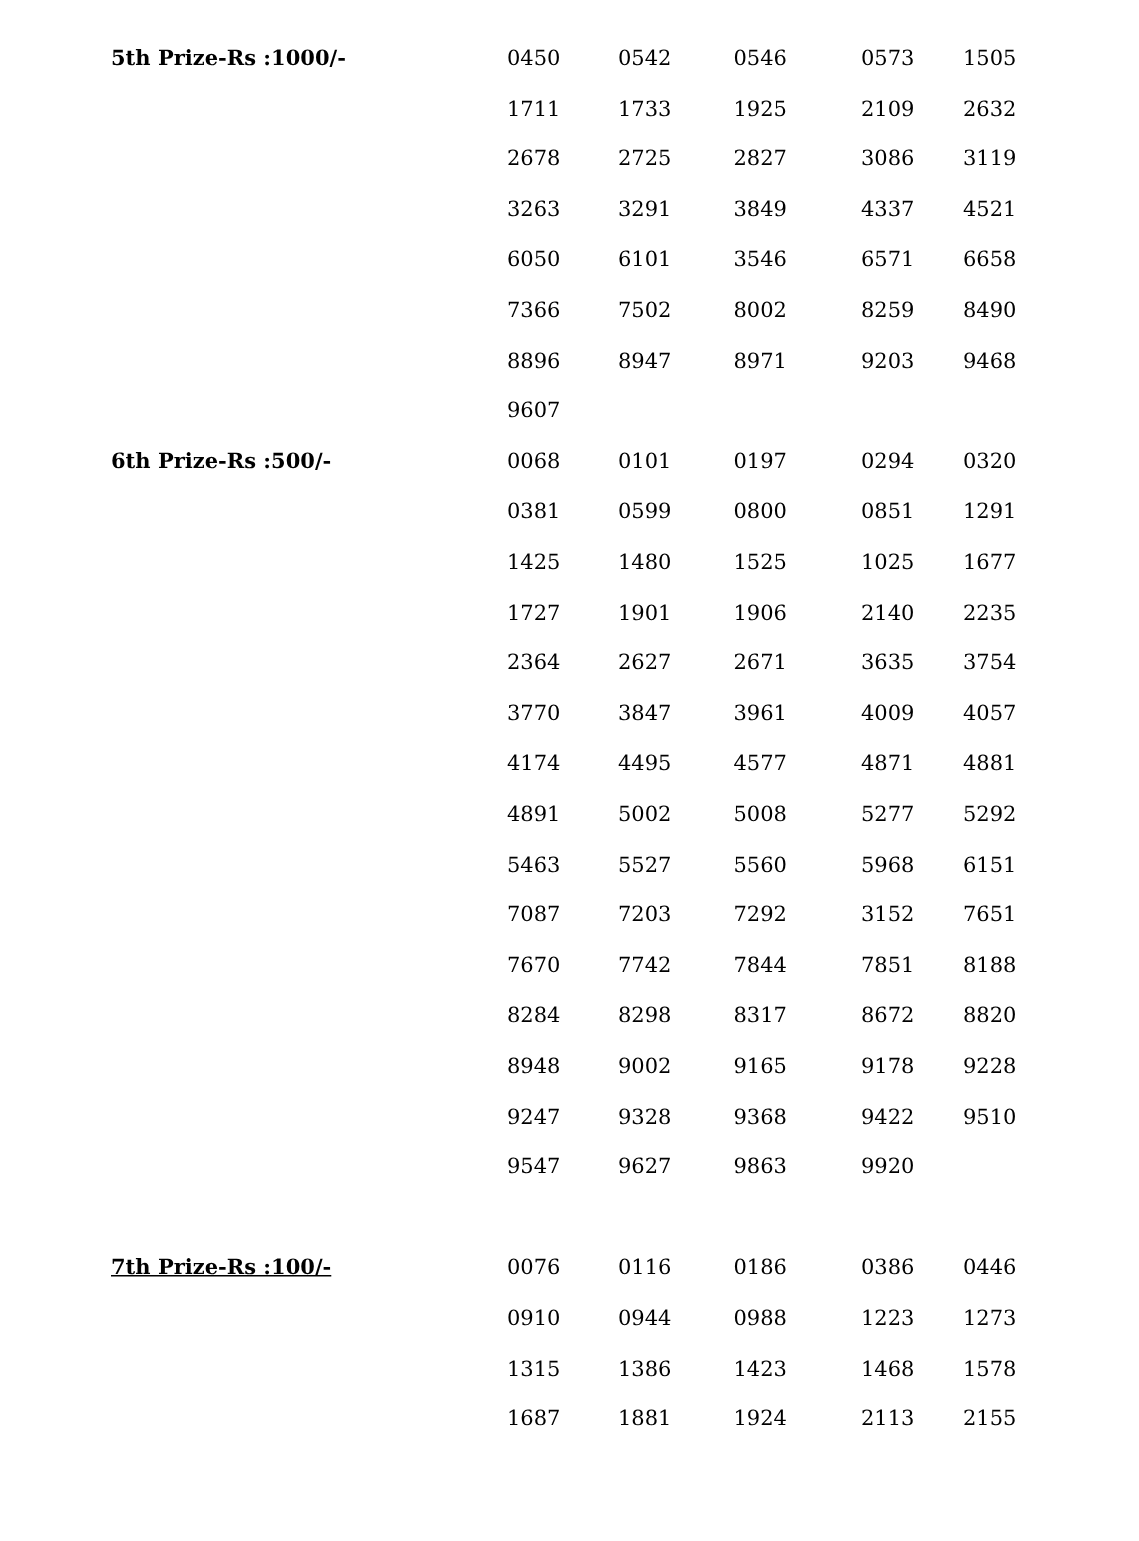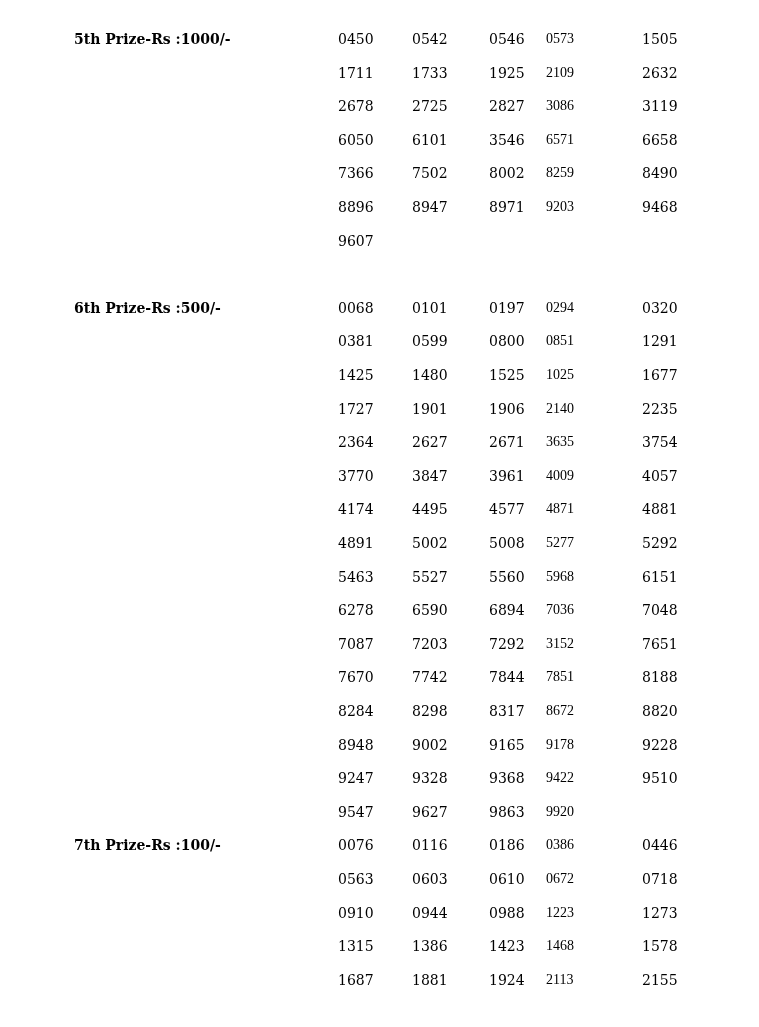--- a/index.html
+++ b/index.html
@@ -39,21 +39,21 @@
     .num {
       position: absolute;
       top: 0;
       font-size: 14px;
       line-height: 16px;
       white-space: nowrap;
     }
     .c0 { left: 338px; }
     .c1 { left: 412px; }
     .c2 { left: 489px; }
-    .c3 { left: 546px; font-family: Liberation Serif, serif; }
+    .c3 { left: 574px; }
     .c4 { left: 642px; }
   </style>
 </head>
 <body>
 
 <div id="doc">
     <div class="section" style="position: absolute; left: 0px; top: 31px; width: 759px;">
       <div class="prize-label" style="top: 0px;">5th Prize-Rs :1000/-</div>
       <div class="row">
         <span class="num c0">0450</span>
@@ -70,20 +70,27 @@
         <span class="num c4">2632</span>
       </div>
       <div class="row">
         <span class="num c0">2678</span>
         <span class="num c1">2725</span>
         <span class="num c2">2827</span>
         <span class="num c3">3086</span>
         <span class="num c4">3119</span>
       </div>
       <div class="row">
+        <span class="num c0">3263</span>
+        <span class="num c1">3291</span>
+        <span class="num c2">3849</span>
+        <span class="num c3">4337</span>
+        <span class="num c4">4521</span>
+      </div>
+      <div class="row">
         <span class="num c0">6050</span>
         <span class="num c1">6101</span>
         <span class="num c2">3546</span>
         <span class="num c3">6571</span>
         <span class="num c4">6658</span>
       </div>
       <div class="row">
         <span class="num c0">7366</span>
         <span class="num c1">7502</span>
         <span class="num c2">8002</span>
@@ -160,27 +167,20 @@
         <span class="num c4">5292</span>
       </div>
       <div class="row">
         <span class="num c0">5463</span>
         <span class="num c1">5527</span>
         <span class="num c2">5560</span>
         <span class="num c3">5968</span>
         <span class="num c4">6151</span>
       </div>
       <div class="row">
-        <span class="num c0">6278</span>
-        <span class="num c1">6590</span>
-        <span class="num c2">6894</span>
-        <span class="num c3">7036</span>
-        <span class="num c4">7048</span>
-      </div>
-      <div class="row">
         <span class="num c0">7087</span>
         <span class="num c1">7203</span>
         <span class="num c2">7292</span>
         <span class="num c3">3152</span>
         <span class="num c4">7651</span>
       </div>
       <div class="row">
         <span class="num c0">7670</span>
         <span class="num c1">7742</span>
         <span class="num c2">7844</span>
@@ -209,36 +209,29 @@
         <span class="num c4">9510</span>
       </div>
       <div class="row">
         <span class="num c0">9547</span>
         <span class="num c1">9627</span>
         <span class="num c2">9863</span>
         <span class="num c3">9920</span>
       </div>
     </div>
     <div class="section" style="position: absolute; left: 0px; top: 837.4px; width: 759px;">
-      <div class="prize-label" style="top: 0px;">7th Prize-Rs :100/-</div>
+      <div class="prize-label" style="top: 0px; text-decoration: underline;">7th Prize-Rs :100/-</div>
       <div class="row">
         <span class="num c0">0076</span>
         <span class="num c1">0116</span>
         <span class="num c2">0186</span>
         <span class="num c3">0386</span>
         <span class="num c4">0446</span>
       </div>
       <div class="row">
-        <span class="num c0">0563</span>
-        <span class="num c1">0603</span>
-        <span class="num c2">0610</span>
-        <span class="num c3">0672</span>
-        <span class="num c4">0718</span>
-      </div>
-      <div class="row">
         <span class="num c0">0910</span>
         <span class="num c1">0944</span>
         <span class="num c2">0988</span>
         <span class="num c3">1223</span>
         <span class="num c4">1273</span>
       </div>
       <div class="row">
         <span class="num c0">1315</span>
         <span class="num c1">1386</span>
         <span class="num c2">1423</span>

